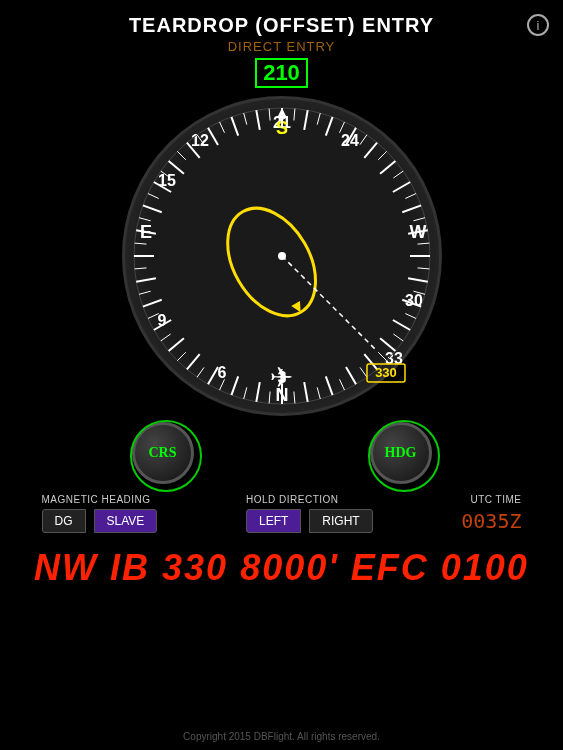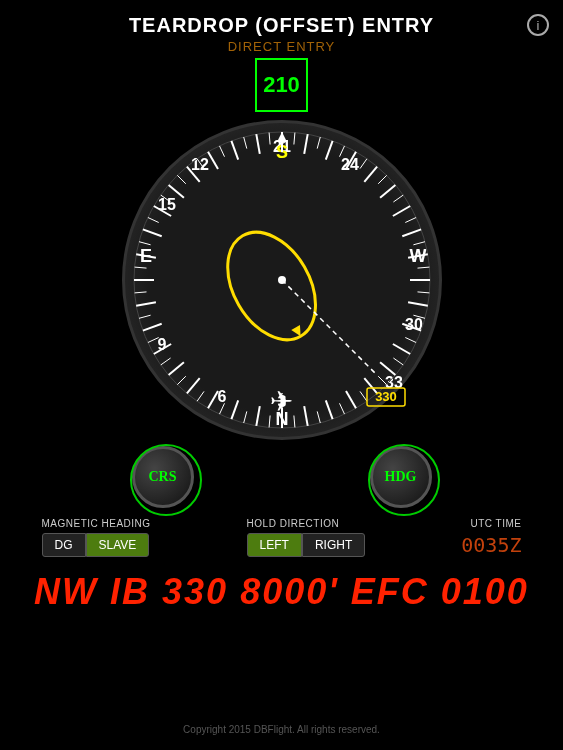--- a/index.html
+++ b/index.html
@@ -52,21 +52,21 @@
     .heading-display {
       text-align: center;
       margin-top: 4px;
     }
     .heading-value {
       display: inline-block;
       color: #00ff00;
       font-size: 22px;
       font-weight: bold;
       border: 2px solid #00ff00;
-      padding: 12px 6px;
+      padding: 0 6px;
       line-height: 1.2;
     }
 
     
     .compass-container {
       position: relative;
       width: 320px;
       height: 320px;
       margin: 8px auto 0;
     }
@@ -155,38 +155,38 @@
       align-items: flex-end;
     }
     .info-label {
       font-size: 10px;
       color: #ccc;
       letter-spacing: 0.5px;
       margin-bottom: 4px;
     }
     .btn-group {
       display: flex;
-      gap: 0;
+      gap: 8px;
     }
     .seg-btn {
       padding: 4px 12px;
       font-size: 12px;
       color: #fff;
       background: #222;
       border: 1px solid #555;
       cursor: pointer;
     }
     .seg-btn:first-child {
       border-radius: 3px 0 0 3px;
     }
     .seg-btn:last-child {
       border-radius: 0 3px 3px 0;
     }
     .seg-btn.active {
-      background: #4d7c0f;
+      background: #4c1d95;
       color: #fff;
     }
 
     .utc-value {
       font-size: 20px;
       color: #c2410c;
       font-family: monospace;
       text-align: center;
     }
 
@@ -197,21 +197,21 @@
       font-size: 36px;
       font-weight: bold;
       font-style: italic;
       color: #ff2200;
       letter-spacing: 2px;
     }
 
     
     .copyright {
       position: absolute;
-      bottom: 15px;
+      bottom: 8px;
       width: 100%;
       text-align: center;
       font-size: 10px;
       color: #555;
     }
   </style>
 </head>
 <body>
 
 <div class="header">

